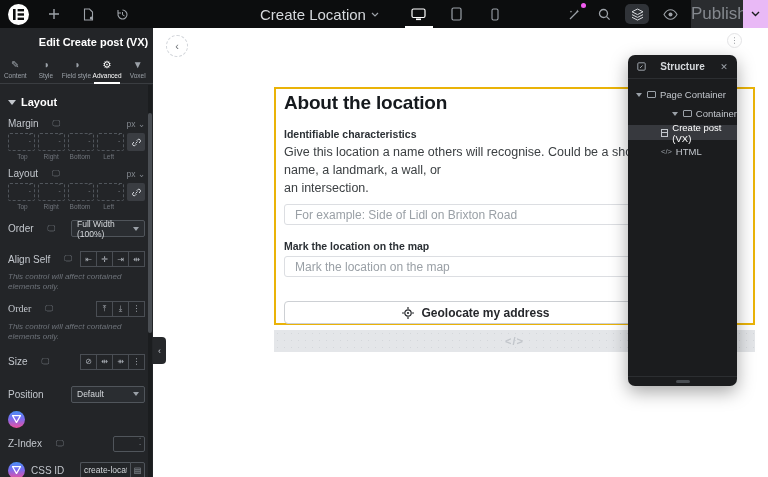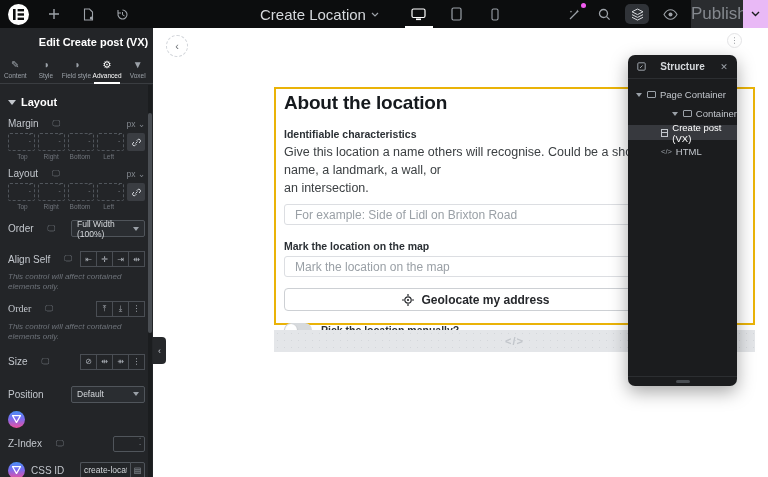--- a/index.html
+++ b/index.html
@@ -458,21 +458,21 @@
     </div>
 
     <div class="fld-row form-w" style="margin-top:15px;">
       <span class="fld-label">Mark the location on the map</span>
       <span class="fld-opt">Optional</span>
     </div>
     <div class="form-w" style="margin-top:4px;">
       <input class="text-input" placeholder="Mark the location on the map" style="">
     </div>
 
-    <div class="form-w" style="margin-top:11px;">
+    <div class="form-w" style="margin-top:24px;">
       <button class="geo-btn">
         <svg width="12" height="12" viewBox="0 0 12 12">
             <circle cx="6" cy="6" r="3.2" stroke="#26282c" stroke-width="1.2" fill="none"></circle>
             <circle cx="6" cy="6" r="1.1" fill="#26282c"></circle>
             <path d="M6 0v2M6 10v2M0 6h2M10 6h2" stroke="#26282c" stroke-width="1.2"></path>
           </svg>
         <span>Geolocate my address</span>
       </button>
     </div>
 

